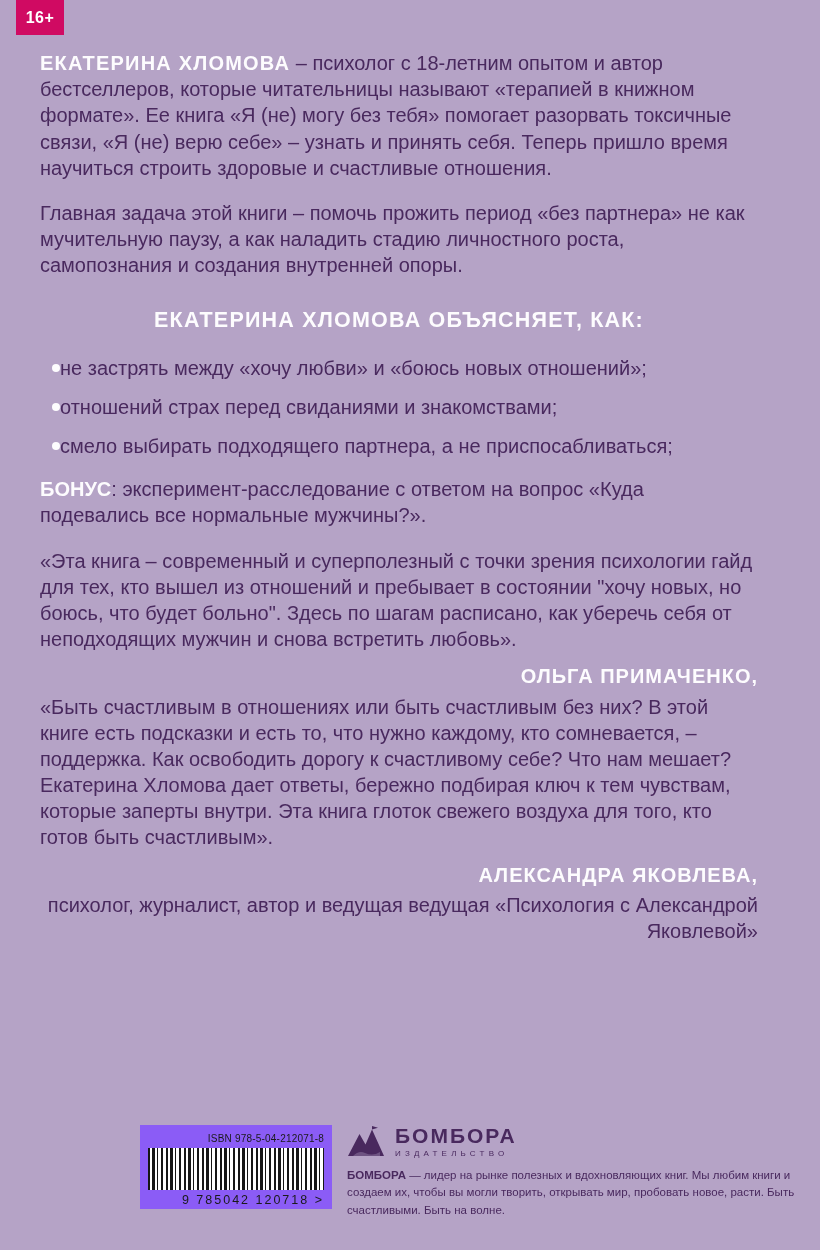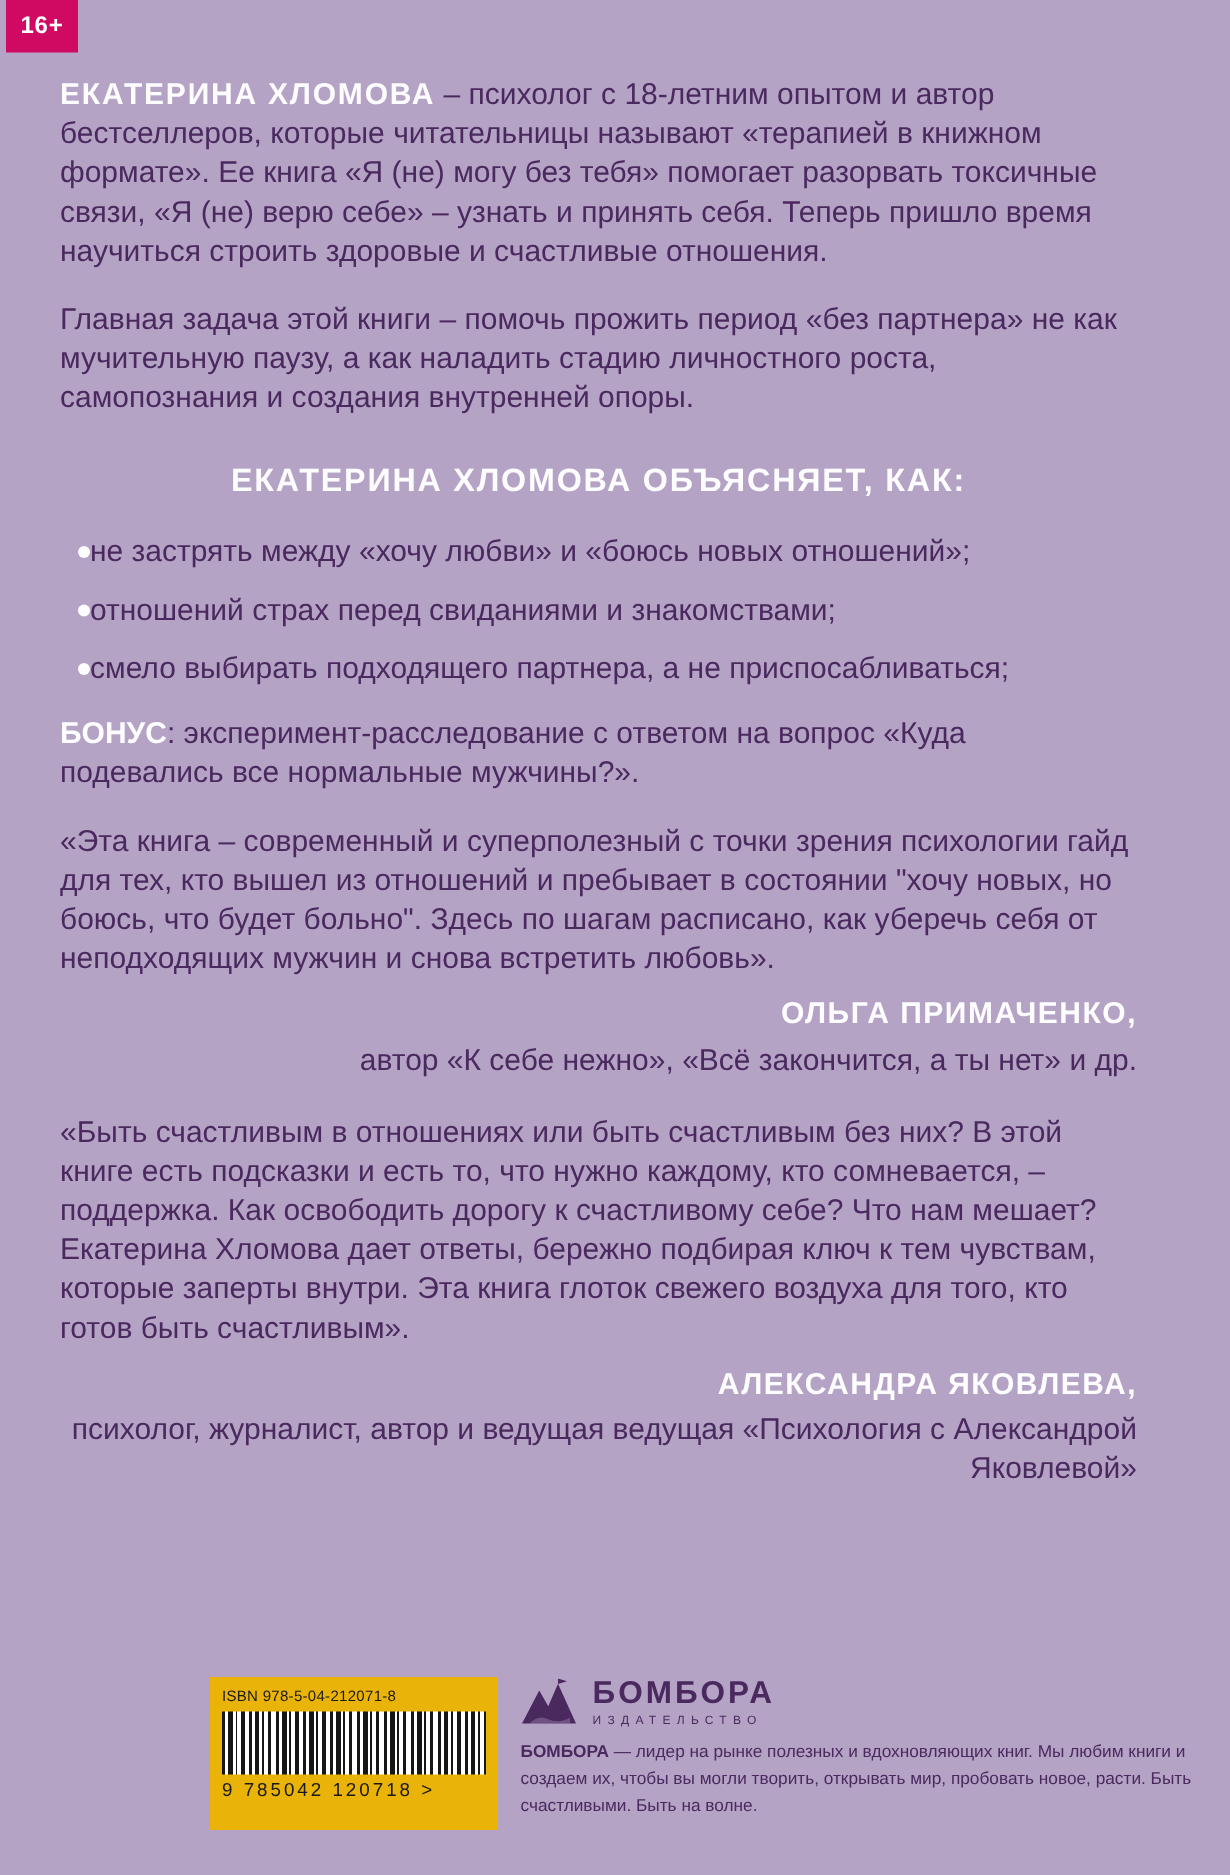--- a/index.html
+++ b/index.html
@@ -8,21 +8,21 @@
     margin:0 auto;
     background:#b5a3c6;
     color:#49295e;
     font-family:"Liberation Sans","DejaVu Sans",sans-serif;
     position:relative;
     display:flex; flex-direction:column;
     overflow:hidden;
     box-sizing:border-box;
   }
   .age-badge {
-    position:absolute; top:0; left:4px;
+    position:absolute; top:0; left:16px;
     width:48px; height:35px;
     background:#d00a62; color:#ffffff;
     display:flex; align-items:center; justify-content:center;
     font-weight:700; font-size:16px; letter-spacing:.5px;
   }
   .content {
     padding:50px 62px 0 40px;
     flex:1 1 auto; min-height:0; overflow:hidden;
     font-size:20px; line-height:1.31;
   }
@@ -45,22 +45,22 @@
     letter-spacing:1px; font-size:20px; margin:0 0 4px;
   }
   .attr-role { text-align:right; margin:0 0 22px; }
   .footer {
     flex:none; margin-top:auto;
     display:flex; align-items:flex-start; gap:15px;
     padding:4px 24px 30px 140px;
   }
   .barcode-box {
     flex:none; width:192px;
-    background:#eab308; padding:8px 8px 20px;
-    text-align:left; box-sizing:border-box;
+    background:#8b5cf6; padding:8px 8px 2px;
+    text-align:right; box-sizing:border-box;
   }
   .isbn { font-size:10px; color:#1a1a1a; letter-spacing:.2px; white-space:nowrap; margin-bottom:4px; }
   .bars {
     height:42px;
     background:repeating-linear-gradient(90deg,
       #161616 0 2px, #ffffff 2px 4px,
       #161616 4px 7px, #ffffff 7px 9px,
       #161616 9px 10px, #ffffff 10px 13px,
       #161616 13px 15px, #ffffff 15px 18px);
   }
@@ -103,21 +103,20 @@
           <span class="dot"></span>
           <span class="bullet-text">смело выбирать подходящего партнера, а не приспосабливаться;</span>
         </li>
     </ul>
 
     <p class="para"><span class="hl">БОНУС</span><span>: эксперимент-расследование с ответом на вопрос «Куда подевались все нормальные мужчины?».</span></p>
 
     <section class="review">
       <p class="para quote">«Эта книга – современный и суперполезный с точки зрения психологии гайд для тех, кто вышел из отношений и пребывает в состоянии "хочу новых, но боюсь, что будет больно". Здесь по шагам расписано, как уберечь себя от неподходящих мужчин и снова встретить любовь».</p>
       <p class="attr-name">ОЛЬГА ПРИМАЧЕНКО,</p>
-      <p class="attr-role">автор «К себе нежно», «Всё закончится, а ты нет» и др.</p>
     </section>
 
     <section class="review">
       <p class="para quote">«Быть счастливым в отношениях или быть счастливым без них? В этой книге есть подсказки и есть то, что нужно каждому, кто сомневается, – поддержка. Как освободить дорогу к счастливому себе? Что нам мешает? Екатерина Хломова дает ответы, бережно подбирая ключ к тем чувствам, которые заперты внутри. Эта книга глоток свежего воздуха для того, кто готов быть счастливым».</p>
       <p class="attr-name">АЛЕКСАНДРА ЯКОВЛЕВА,</p>
       <p class="attr-role">психолог, журналист, автор и ведущая ведущая «Психология с Александрой Яковлевой»</p>
     </section>
   </main>
 
   <footer class="footer">

